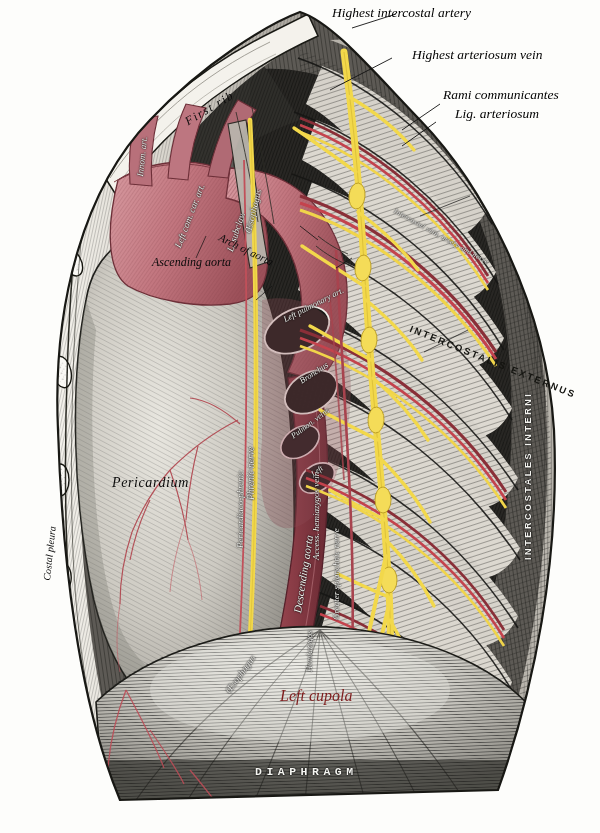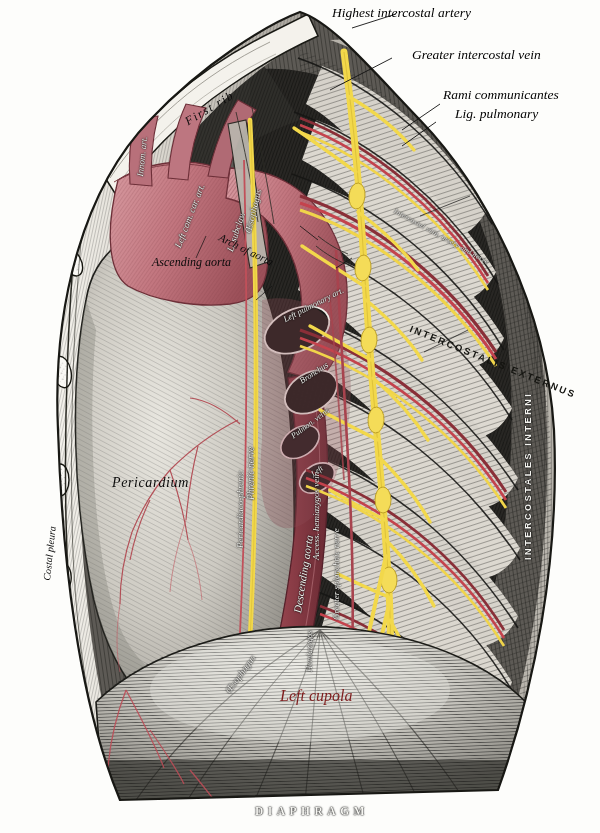--- a/index.html
+++ b/index.html
@@ -49,27 +49,26 @@
     font-family: "Liberation Sans", sans-serif;
     letter-spacing: 2.6px;
     font-size: 9px;
     font-weight: 700;
     color: #f4f4f0;
     text-shadow: 0 0 1px #000, 0 0 2px #000;
   }
   .lbl.big { font-size: 16px; }
   .lbl.diaphragm {
     font-style: normal;
-    font-family: Liberation Serif, serif;
+    font-family: Liberation Mono, monospace;
     letter-spacing: 4.5px;
     font-size: 11.5px;
     font-weight: 600;
     color: #f6f6f2;
     text-shadow: 0 0 1px #000, 0 0 2px #000;
-    margin-top: 40px;
   }
 </style>
 </head>
 <body>
 
 <div id="figure">
 
 <svg id="plate" width="600" height="833" viewBox="0 0 600 833">
   <defs>
 
@@ -486,25 +485,25 @@
     <path d="M 336,268 L 352,258" stroke-width="0.8"></path>
     <path d="M 196,258 L 206,236" stroke-width="0.7"></path>
     <path d="M 256,300 L 272,286" stroke-width="0.7"></path>
     <path d="M 420,216 L 470,196" stroke-width="0.7"></path>
     <path d="M 424,352 L 468,330" stroke-width="0.7"></path>
   </g>
 </svg>
 
 <div class="lbl outer" style="left:332px; top:6px;">Highest intercostal artery</div>
 
-<div class="lbl outer" style="left:412px; top:48px;">Greater intercostal vein</div>
+<div class="lbl outer" style="left:412px; top:48px;">Highest arteriosum vein</div>
 
 <div class="lbl outer" style="left:443px; top:88px;">Rami communicantes</div>
 
-<div class="lbl outer" style="left:455px; top:107px;">Lig. pulmonary</div>
+<div class="lbl outer" style="left:455px; top:107px;">Lig. arteriosum</div>
 
 <div class="lbl onart dark" style="left:186px; top:116px; font-size:12px;
      transform:rotate(-31deg); transform-origin:left center; letter-spacing:1.6px;">First rib</div>
 
 <div class="lbl onart white" style="left:136px; top:176px; font-size:9px;
      transform:rotate(-84deg); transform-origin:left top;">Innom. art.</div>
 
 <div class="lbl onart white" style="left:174px; top:246px; font-size:9.5px;
      transform:rotate(-69deg); transform-origin:left top;">Left com. car. art.</div>
 

